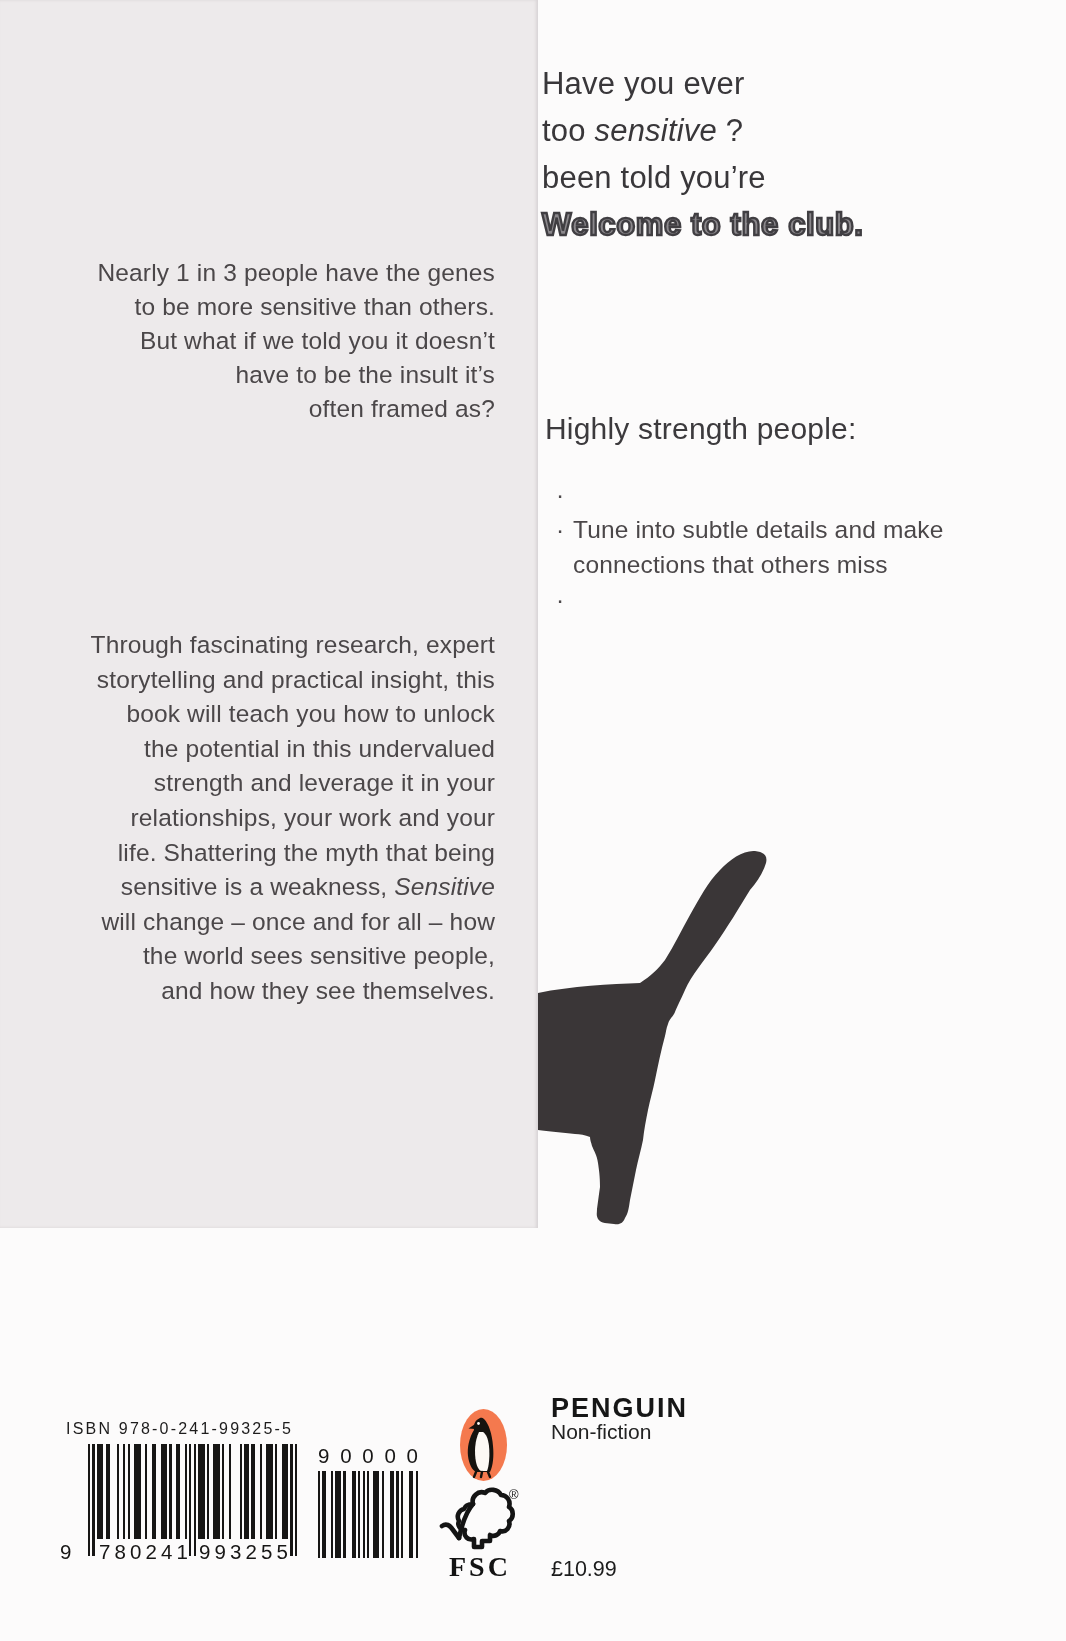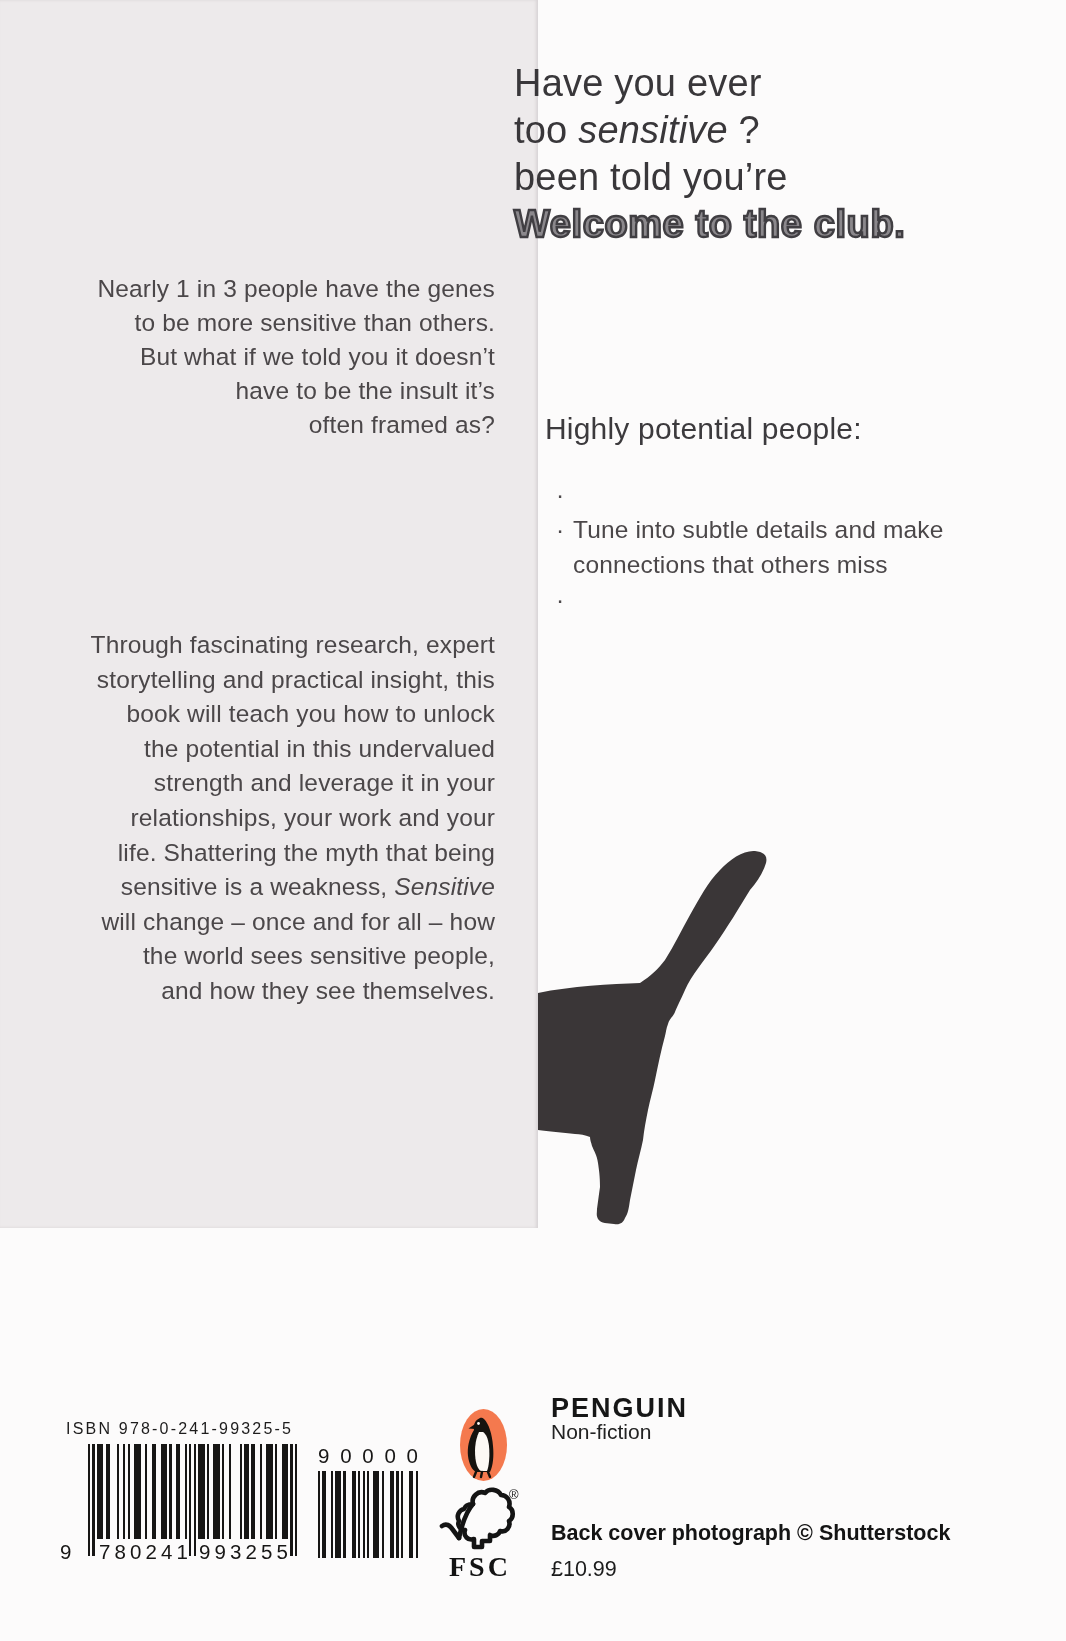--- a/index.html
+++ b/index.html
@@ -9,35 +9,35 @@
     font-family:"Liberation Sans","DejaVu Sans",sans-serif;
     -webkit-font-smoothing:antialiased;
   }
   .abs{position:absolute;}
   
   #left-panel{
     left:0;top:0;width:538px;height:1228px;background:#edeaeb;
     box-shadow:inset -2px 0 3px rgba(120,110,115,.18);
   }
   
-  #headline{left:514px;top:60px;width:470px;color:#39373a;
-    font-size:38px;line-height:47px;letter-spacing:.2px;}
+  #headline{left:542px;top:60px;width:470px;color:#39373a;
+    font-size:31px;line-height:47px;letter-spacing:.2px;}
   #headline .hl-line{white-space:nowrap;}
   #headline .italic{font-style:italic;}
   #headline .outlined{
     font-weight:700;color:#8b888c;
     -webkit-text-stroke:2.4px #403e42;text-stroke:2.4px #403e42;
     letter-spacing:.6px;
   }
   
   .blurb{
     left:18px;width:477px;text-align:right;color:#4b4749;
     font-size:24.5px;line-height:34px;white-space:pre-line;letter-spacing:.15px;
   }
-  #blurb-top{top:272px;}
+  #blurb-top{top:256px;}
   #blurb-bottom{top:628px;line-height:34.6px;}
   .blurb .italic{font-style:italic;}
   
   #hsp-heading{left:545px;top:412px;font-size:30px;color:#3c3a3d;letter-spacing:.2px;}
   #hsp-list{left:556px;top:478px;width:480px;font-size:24.5px;line-height:34.5px;color:#4b4749;}
   .bullet-row{display:flex;margin:0 0 .5px 0;}
   .bullet-dot{width:17px;flex:0 0 17px;color:#4b4749;}
   .bullet-text{white-space:pre-line;letter-spacing:.15px;}
   
   #cat{left:536px;top:843px;}
@@ -75,21 +75,21 @@
     <div class="hl-line">been told you’re</div>
     <div class="hl-line outlined">Welcome to the club.</div>
   </div>
 
   <div id="blurb-top" class="abs blurb">Nearly 1 in 3 people have the genes
 to be more sensitive than others.
 But what if we told you it doesn’t
 have to be the insult it’s
 often framed as?</div>
 
-  <div id="hsp-heading" class="abs">Highly potential people:</div>
+  <div id="hsp-heading" class="abs">Highly strength people:</div>
   <div id="hsp-list" class="abs">
     <div class="bullet-row">
       <span class="bullet-dot">·</span>
     </div>
     <div class="bullet-row">
       <span class="bullet-dot">·</span>
       <span class="bullet-text">Tune into subtle details and make
 connections that others miss</span>
     </div>
     <div class="bullet-row">
@@ -259,16 +259,15 @@
   <svg id="fsc-logo" class="abs" width="86" height="66" viewBox="0 0 86 66" aria-hidden="true">
     <g fill="none" stroke="#141414" stroke-width="4.6" stroke-linecap="round" stroke-linejoin="round">
       <path d="M5 40 C9 37 13 39 16 44 L22 52"></path>
       <path d="M22 52 C25 38 29 26 36 18"></path>
       <path d="M36 18 C34 11 41 4 48 7 C52 2 61 3 64 9 C70 9 74 15 72 21 C77 24 77 32 72 35 C74 41 69 47 63 45 C62 49 57 51 53 49 L53 55 L45 55 L45 61 L37 61 L37 53 C31 55 26 50 28 44 C23 44 20 39 22 35 C19 30 22 24 27 23 C28 20 31 18 36 18 Z"></path>
     </g>
     <text x="72" y="13" font-size="13" fill="#141414">®</text>
   </svg>
   <div id="fsc-label" class="abs">FSC</div>
 
-  <div id="credit-back" class="abs">Back cover photograph © Shutterstock</div>
   <div id="price" class="abs">£10.99</div>
 
 </div>
 
 </body></html>

